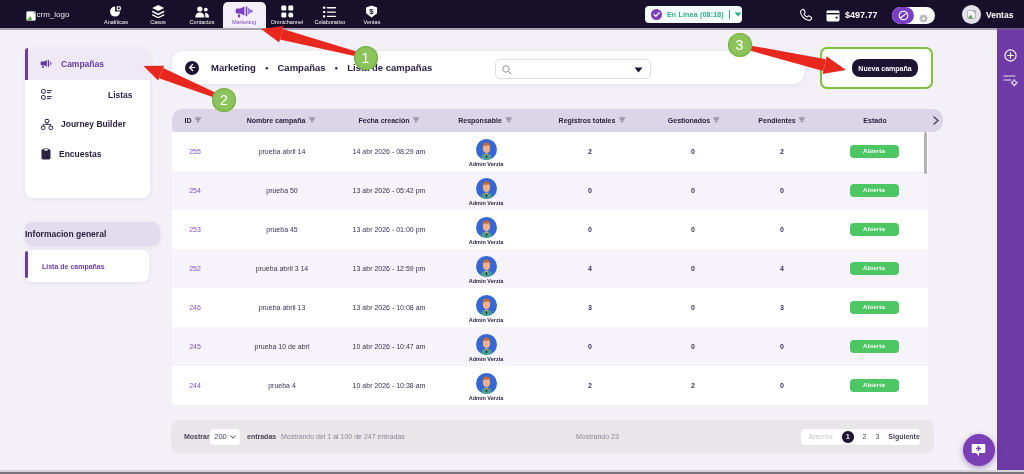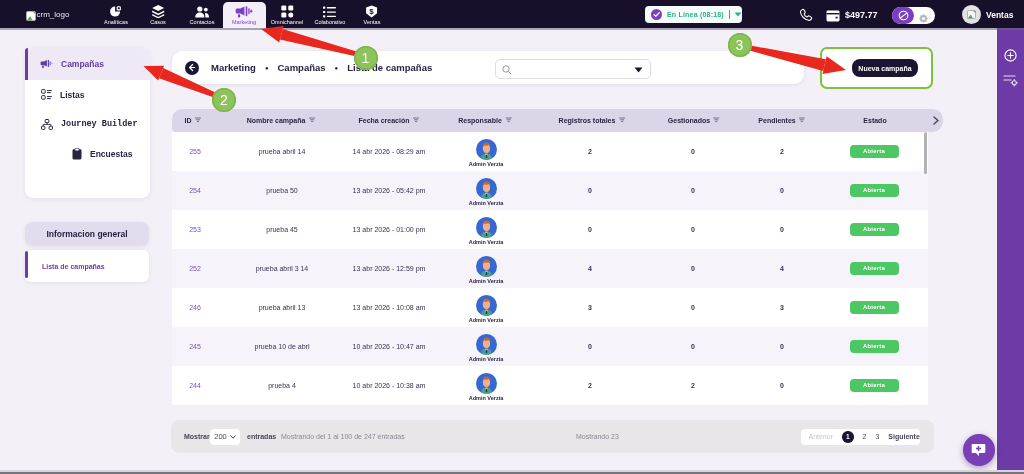--- a/index.html
+++ b/index.html
@@ -205,47 +205,47 @@
     <div style="position:absolute;left:0;top:0;width:3px;height:32px;background:#6d3ca4;border-radius:8px 0 0 0;"></div>
     <svg width="13" height="12" viewBox="0 0 18 12" style="margin-left:1px;">
       <path d="M9.5 0.5 L9.5 9.5 L5.5 7.6 L2.5 7.6 C1.4 7.6 0.8 6.9 0.8 5.9 L0.8 4.1 C0.8 3.1 1.4 2.4 2.5 2.4 L5.5 2.4 Z" fill="#5e3d9e"></path>
       <rect x="3" y="8.2" width="2.2" height="3.4" rx="0.8" fill="#5e3d9e"></rect>
       <rect x="10.8" y="0.2" width="1.6" height="10" rx="0.8" fill="#5e3d9e"></rect>
       <rect x="13.4" y="2.2" width="1.3" height="6" rx="0.65" fill="#5e3d9e"></rect>
       <rect x="15.6" y="4.2" width="1.8" height="1" rx="0.5" fill="#5e3d9e"></rect>
     </svg>
     <span class="txt" style="color:#5e3d9e;">Campañas</span>
   </div>
-  <div class="srow" style="height:29.5px;">
+  <div class="srow" style="height:29.5px;gap:48px;">
     <svg width="11" height="11" viewBox="0 0 11 11" style="margin-left:2px;">
       <rect x="0.6" y="0.6" width="3.6" height="3.6" rx="0.8" fill="none" stroke="#2b2342" stroke-width="1"></rect>
       <rect x="0.6" y="6.6" width="3.6" height="3.6" rx="0.8" fill="none" stroke="#2b2342" stroke-width="1"></rect>
       <path d="M6.4 1.6 L10.4 1.6 M6.4 3.6 L9.4 3.6 M6.4 7.6 L10.4 7.6 M6.4 9.6 L9.4 9.6" stroke="#2b2342" stroke-width="1" stroke-linecap="round"></path>
     </svg>
     <span class="txt">Listas</span>
   </div>
-  <div class="srow" style="height:29.5px;font-family:Liberation Mono, monospace;">
+  <div class="srow" style="height:29.5px;">
     <svg width="12" height="11" viewBox="0 0 12 11" style="margin-left:2px;">
       <rect x="4.2" y="0.5" width="3.6" height="3.2" rx="0.8" fill="none" stroke="#2b2342" stroke-width="1"></rect>
       <rect x="0.5" y="7.2" width="3.4" height="3.2" rx="0.8" fill="none" stroke="#2b2342" stroke-width="1"></rect>
       <rect x="8.1" y="7.2" width="3.4" height="3.2" rx="0.8" fill="none" stroke="#2b2342" stroke-width="1"></rect>
       <path d="M6 3.7 L6 5.4 M2.2 7.2 L2.2 5.4 L9.8 5.4 L9.8 7.2" stroke="#2b2342" stroke-width="0.9" fill="none"></path>
     </svg>
     <span class="txt">Journey Builder</span>
   </div>
-  <div class="srow" style="height:29.5px;margin-left:31px;">
+  <div class="srow" style="height:29.5px;">
     <svg width="10" height="12" viewBox="0 0 10 12" style="margin-left:2px;">
       <rect x="0.5" y="1.2" width="9" height="10.3" rx="1.4" fill="#2b2342"></rect>
       <rect x="3" y="0.3" width="4" height="2.6" rx="0.8" fill="#fff" stroke="#2b2342" stroke-width="0.7"></rect>
     </svg>
     <span class="txt">Encuestas</span>
   </div>
 </div>
 
-<div class="card" style="left:25px;top:222px;width:124px;height:24px;background:#e2dcee;display:flex;align-items:center;justify-content:center;">
+<div class="card" style="left:25px;top:222px;width:135px;height:24px;background:#e2dcee;display:flex;align-items:center;justify-content:flex-start;">
   <span style="font-size:8.5px;font-weight:bold;color:#2b2342;">Informacion general</span>
 </div>
 <div class="card" style="left:25px;top:250px;width:124px;height:32px;border-radius:6px;">
   <div style="position:absolute;left:-0.5px;top:1px;width:3.5px;height:27px;background:#6d3ca4;border-radius:2px;"></div>
   <div style="position:absolute;left:17px;top:0;height:32px;display:flex;align-items:center;font-size:7px;font-weight:bold;color:#6c3fa4;">Lista de campañas</div>
 </div>
 
 <div class="card" style="left:172px;top:51px;width:632px;height:33px;border-radius:10px;">
   <div style="position:absolute;left:184.5px;top:61.5px;"></div>
   <div style="position:absolute;left:12.5px;top:9.5px;width:14.5px;height:14.5px;border-radius:50%;background:#1b1433;display:flex;align-items:center;justify-content:center;">

